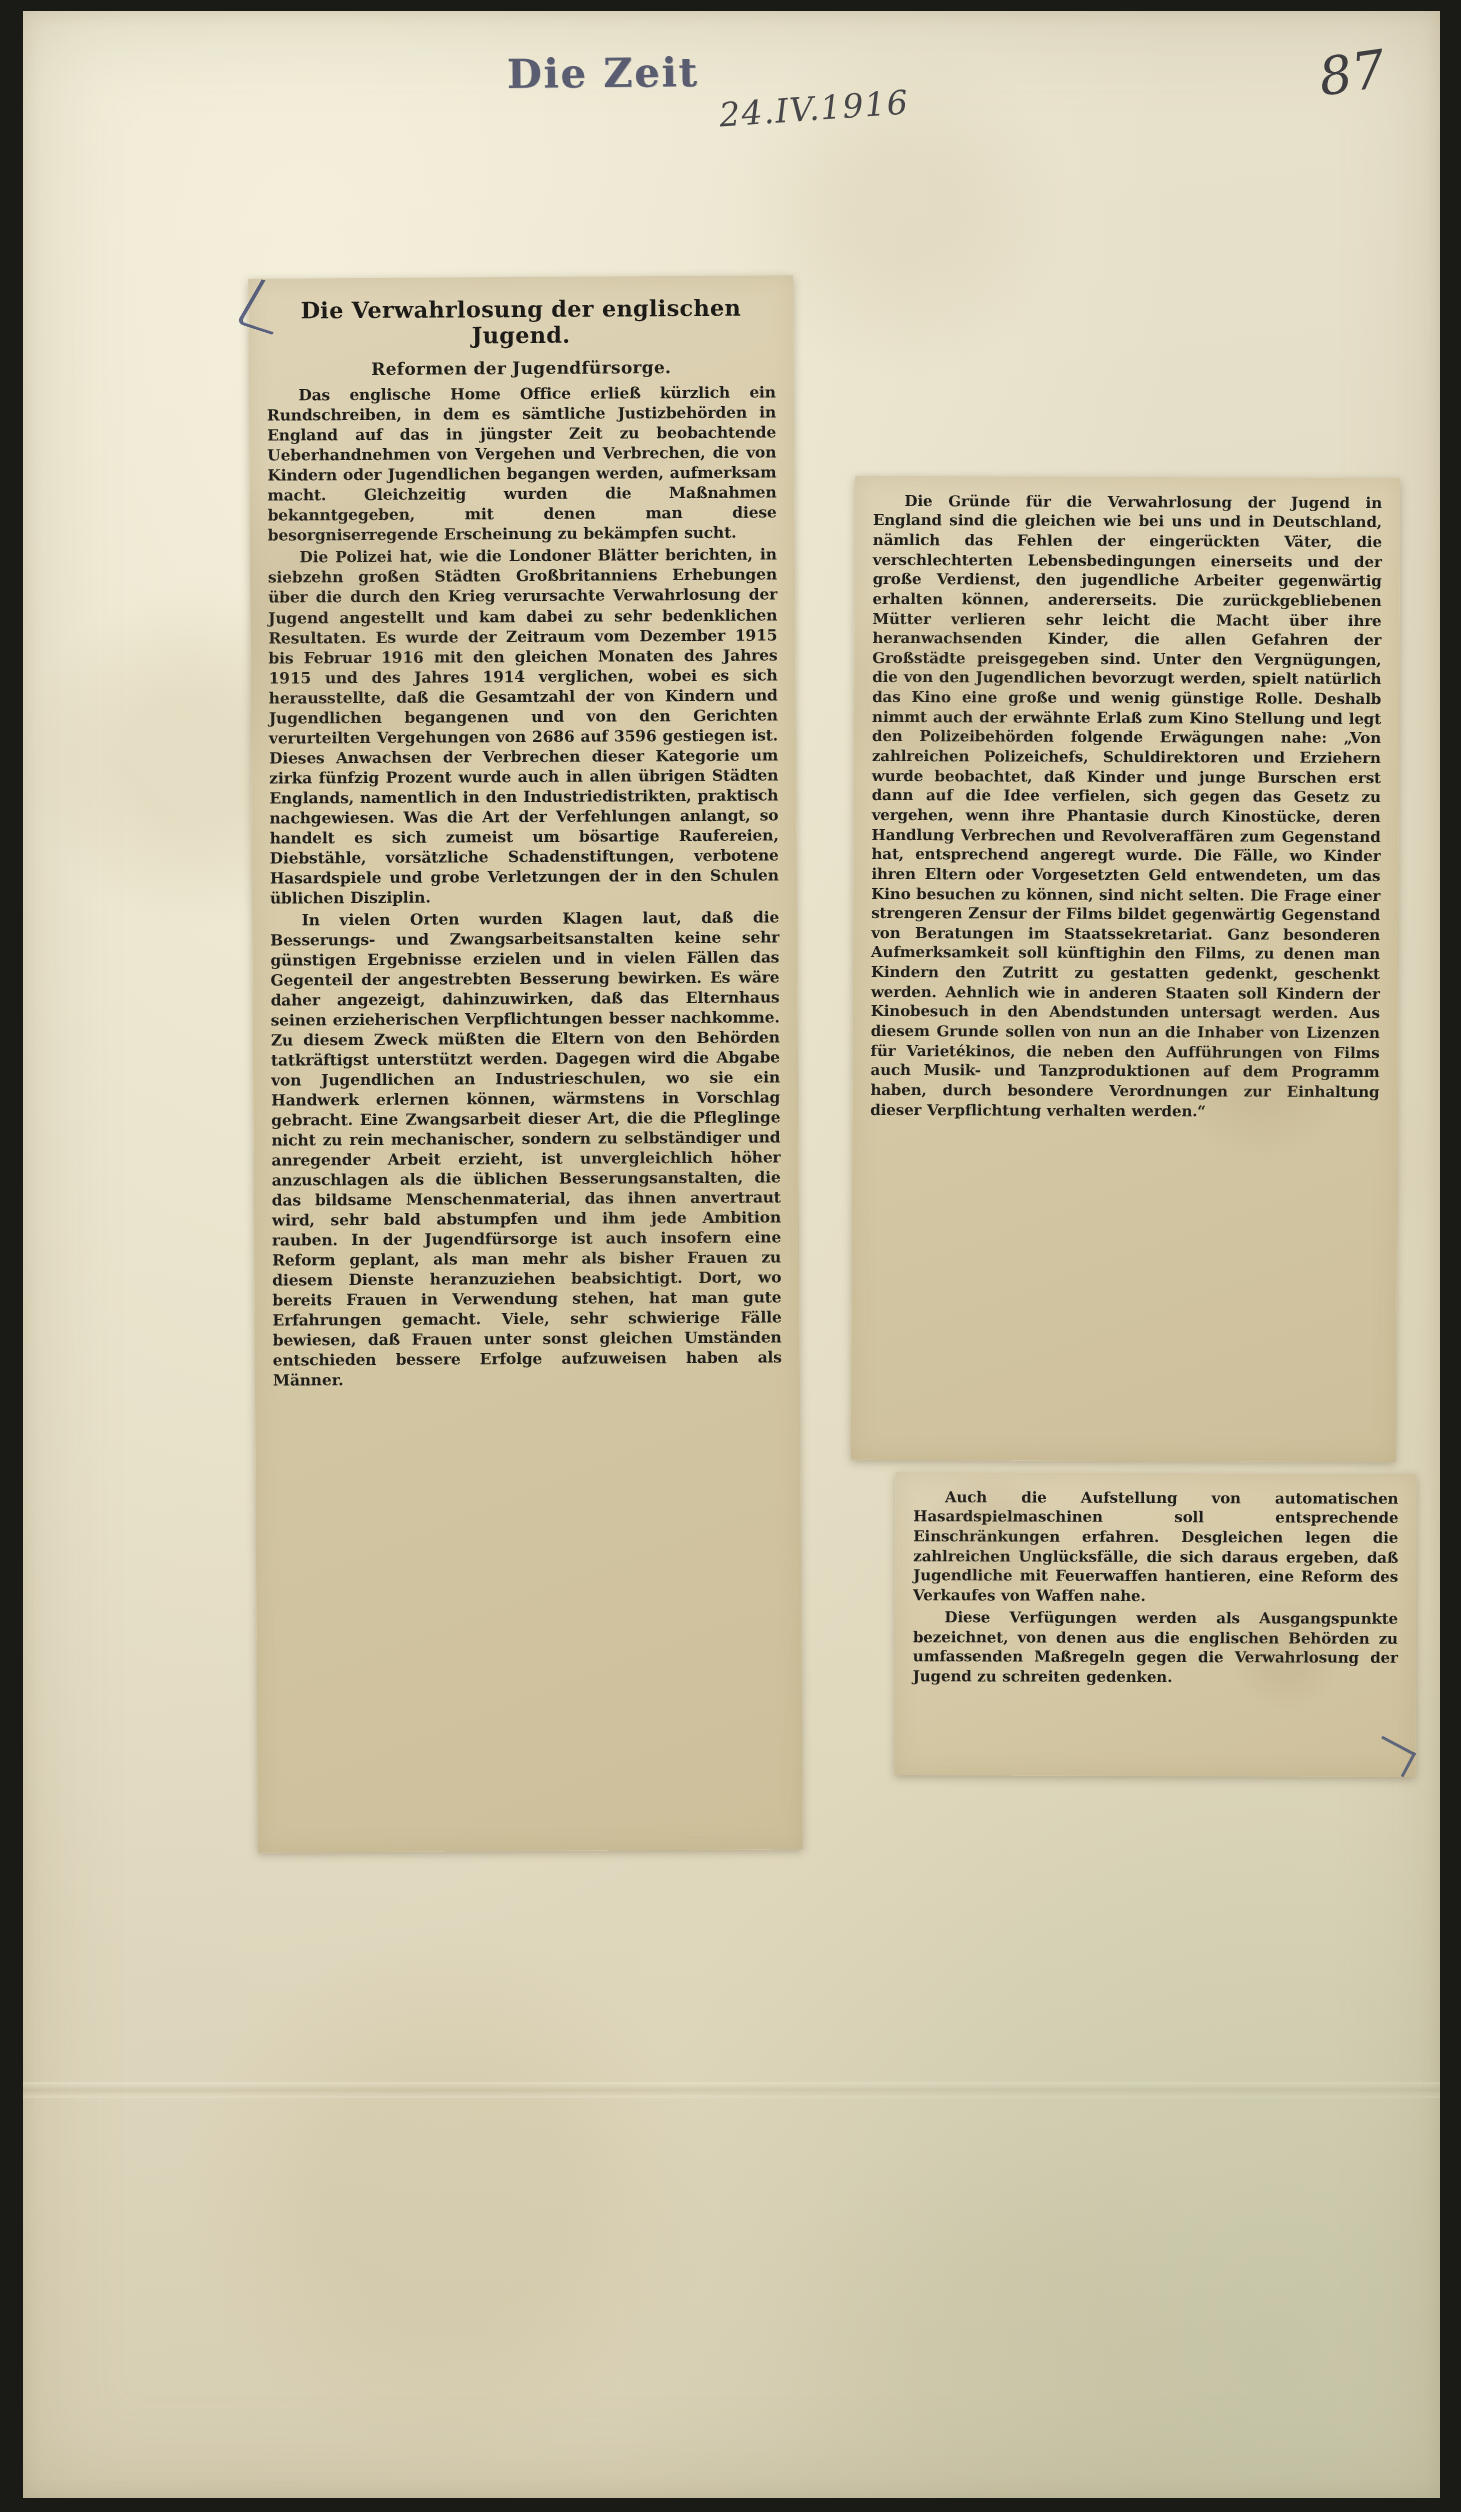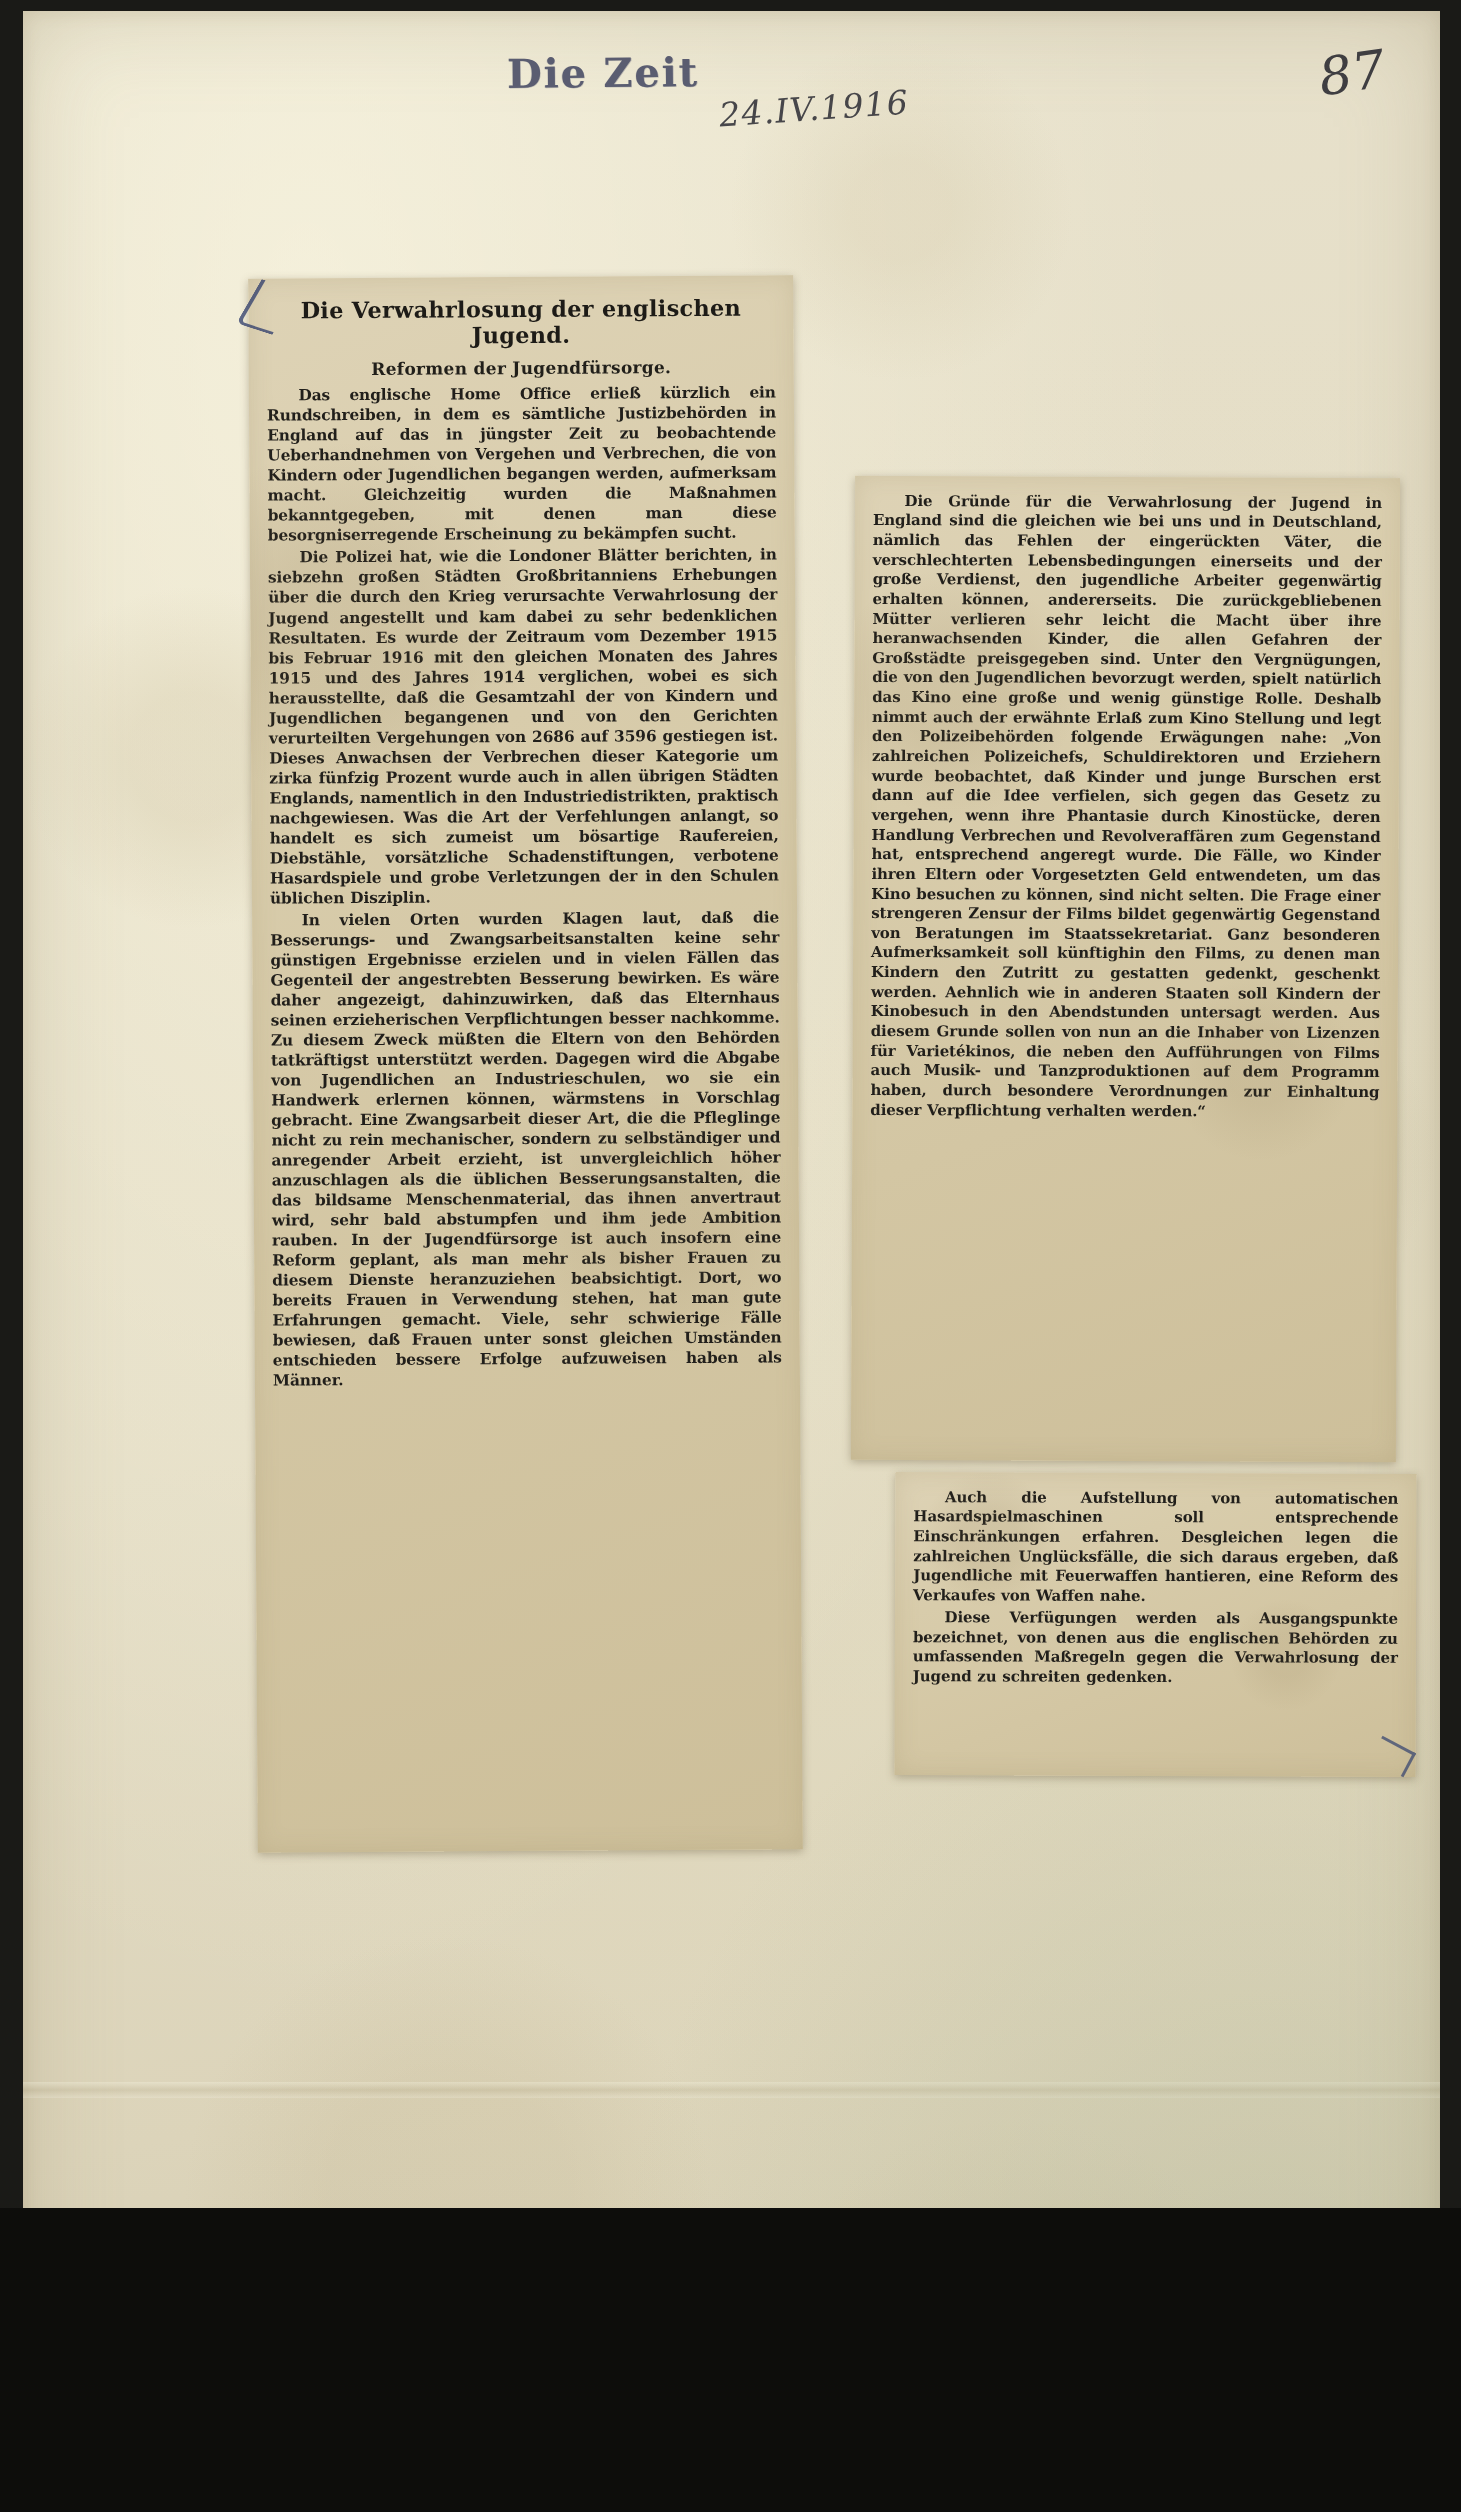--- a/index.html
+++ b/index.html
@@ -3,21 +3,21 @@
 <meta charset="utf-8">
 <style>
   html, body {
     margin: 0;
     padding: 0;
     background: #0d0d0b;
   }
   #page {
     position: relative;
     width: 1462px;
-    height: 2208px;
+    height: 2512px;
     background: #1a1a17;
     overflow: hidden;
     font-family: "Liberation Serif", serif;
   }
   
   #sheet {
     position: absolute;
     left: 23px;
     top: 11px;
     width: 1417px;

